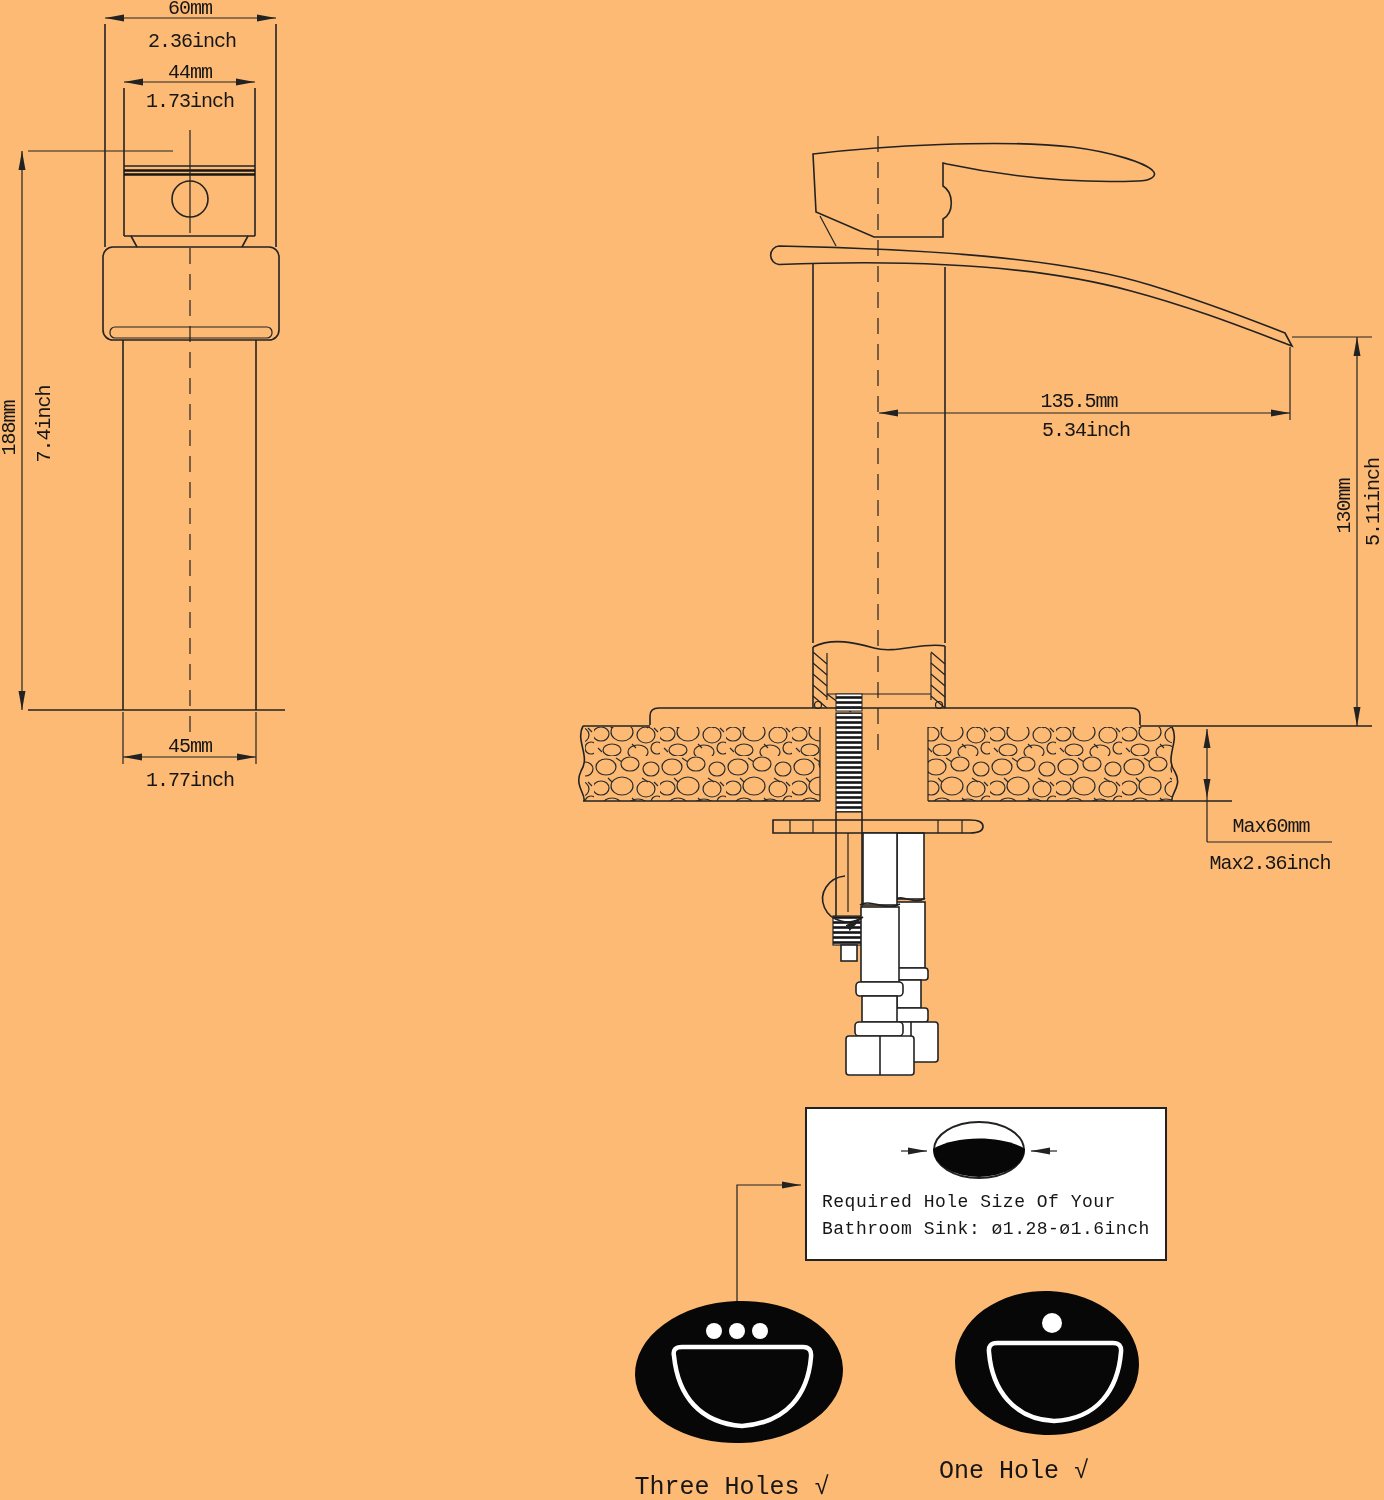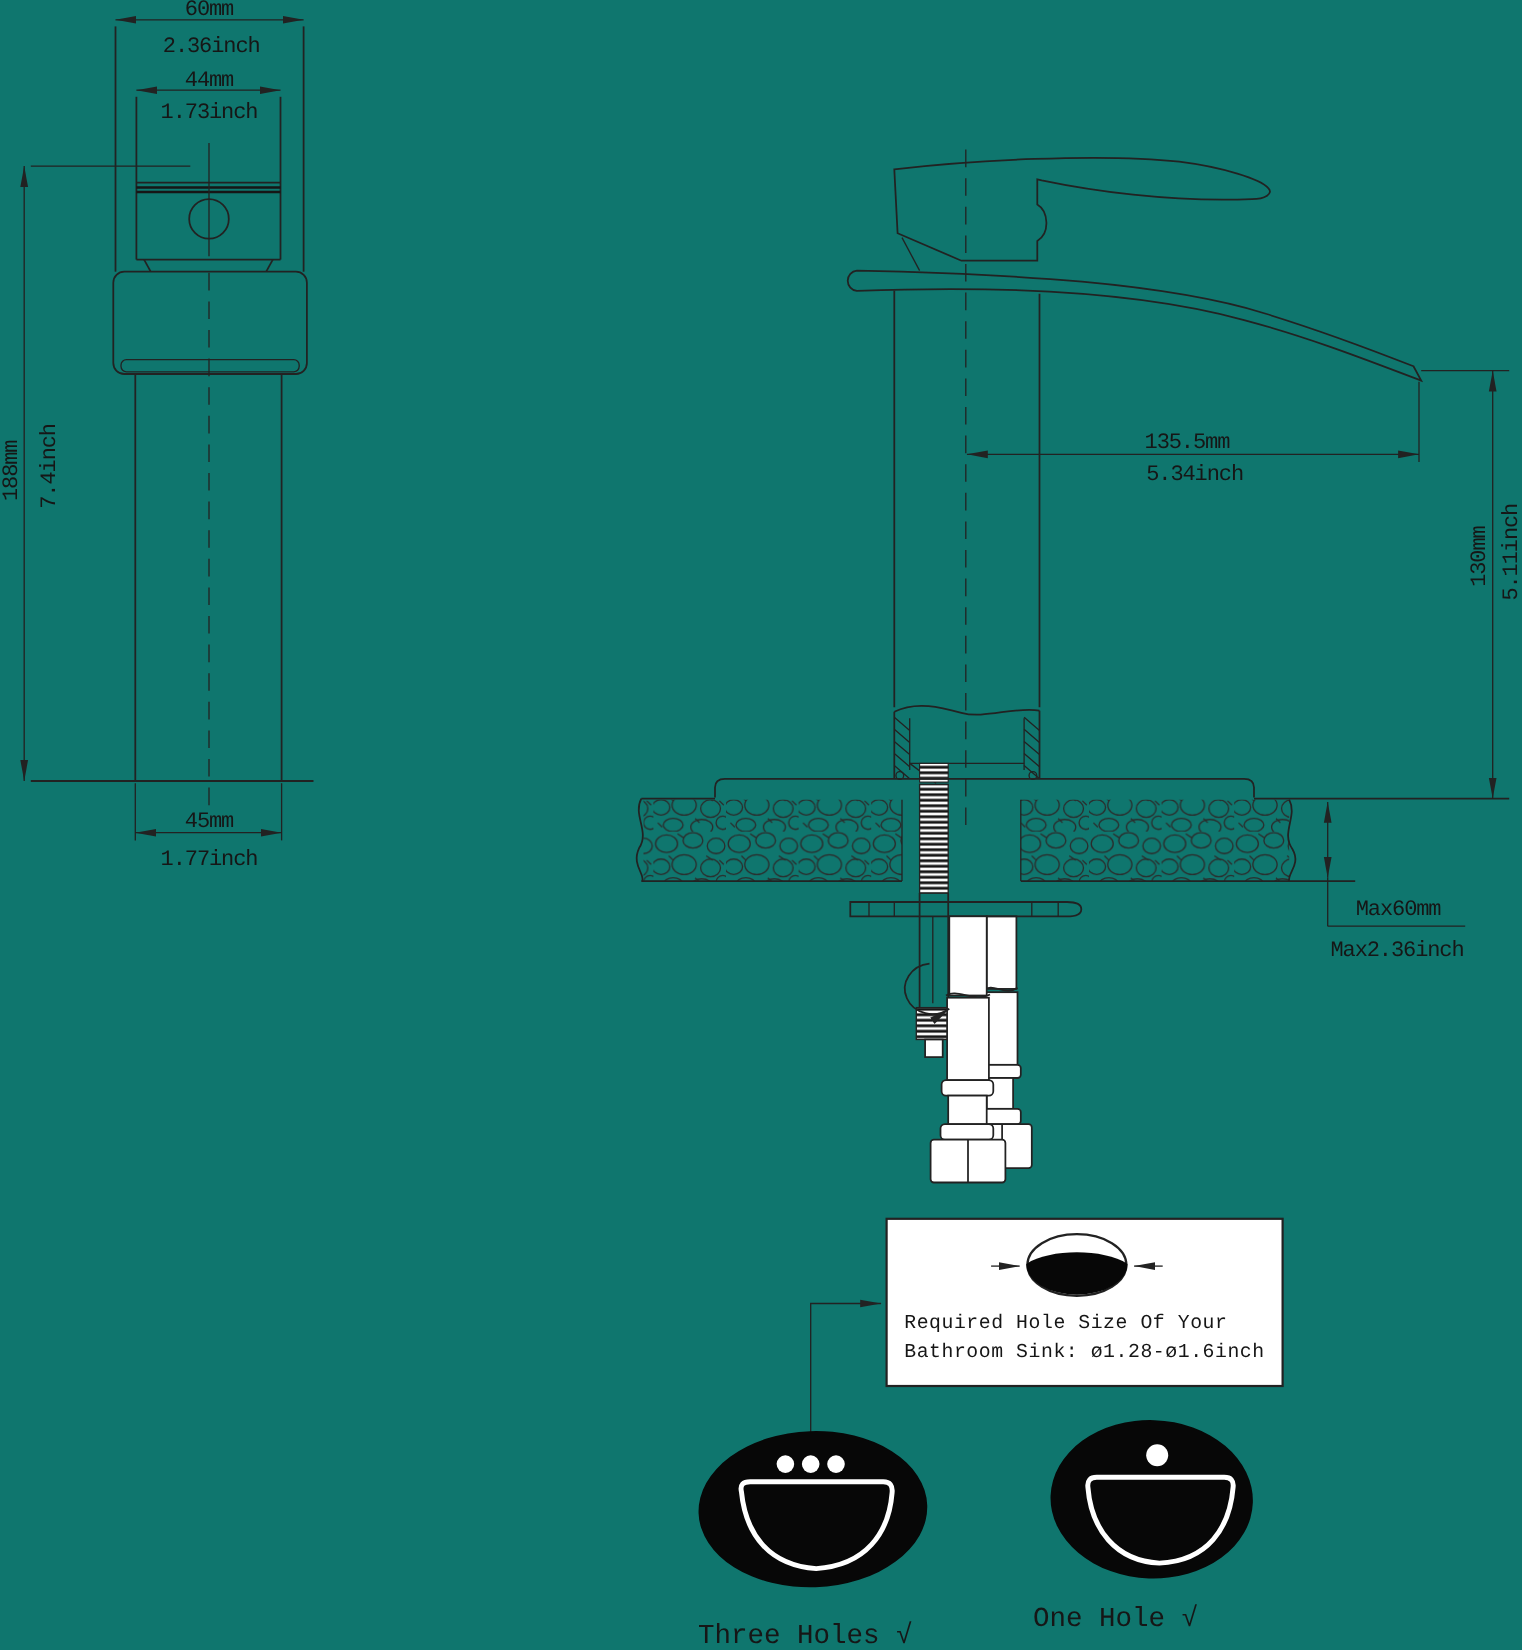--- a/index.html
+++ b/index.html
@@ -1,16 +1,16 @@
 <!DOCTYPE html>
 <html><head>
 <meta charset="utf-8">
 <style>
   html,body{margin:0;padding:0;background:#ffffff;}
-  .page{position:relative;width:1384px;height:1500px;background:#0f766e;overflow:hidden;
+  .page{position:relative;width:1384px;height:1500px;background:#fdba74;overflow:hidden;
         font-family:"Liberation Mono","DejaVu Sans Mono",monospace;}
   svg{display:block;}
   svg text{fill:#161616;font-family:"Liberation Mono","DejaVu Sans Mono",monospace;
            letter-spacing:-1px;}
   .dimtxt{font-size:20px;}
   .boxtxt{font-size:18px;letter-spacing:0.5px;}
   .lbltxt{font-size:25px;letter-spacing:0px;}
   .ln{stroke:#222;stroke-width:1.6;fill:none;}
   .thin{stroke:#222;stroke-width:1.2;fill:none;}
   .dim{stroke:#222;stroke-width:1.2;fill:none;}

